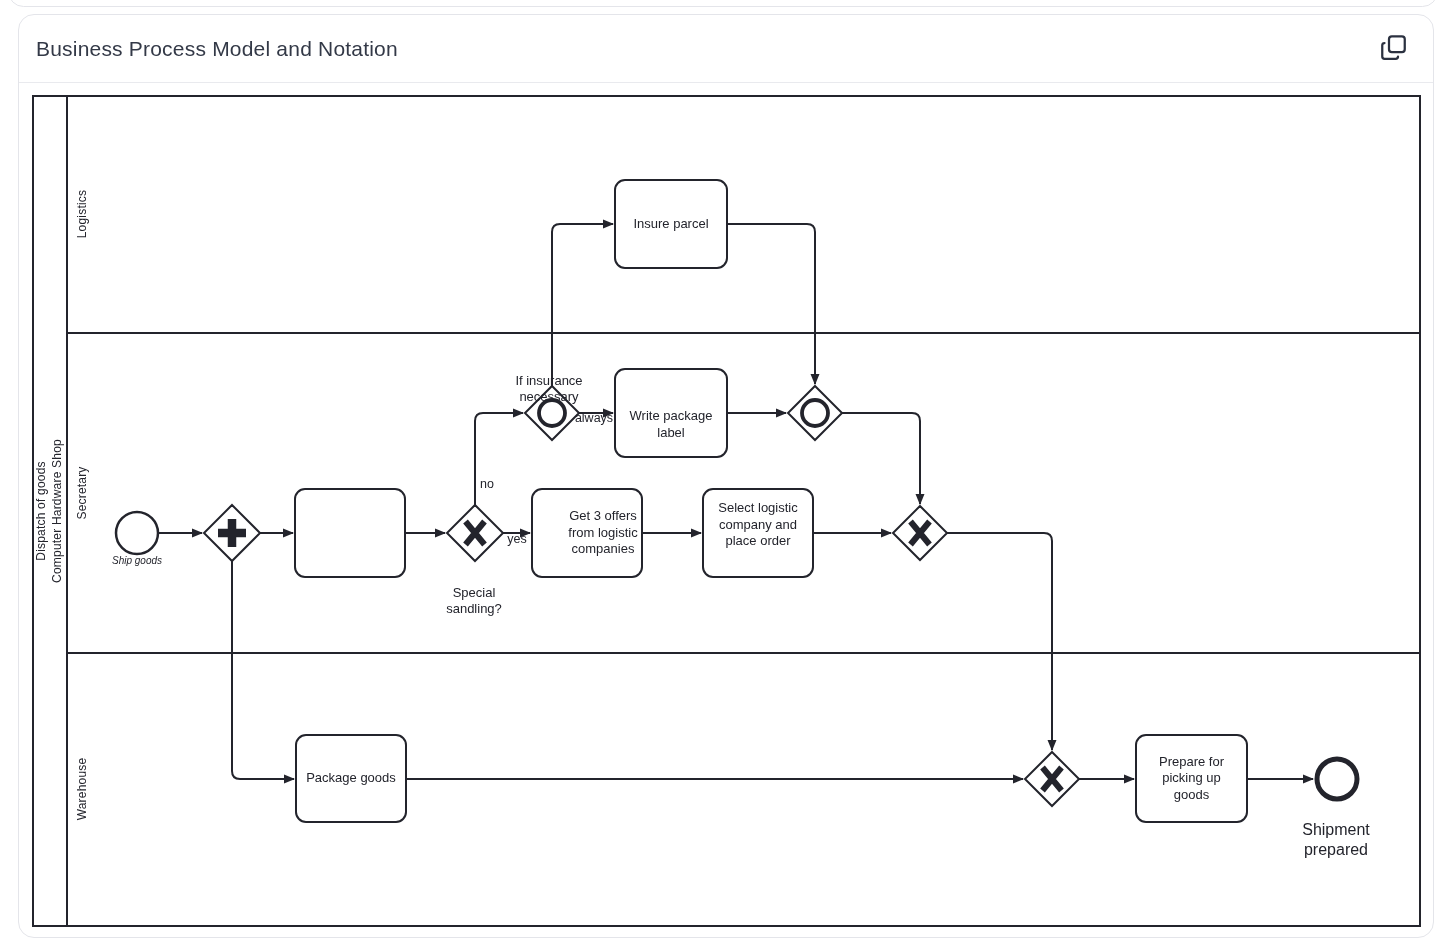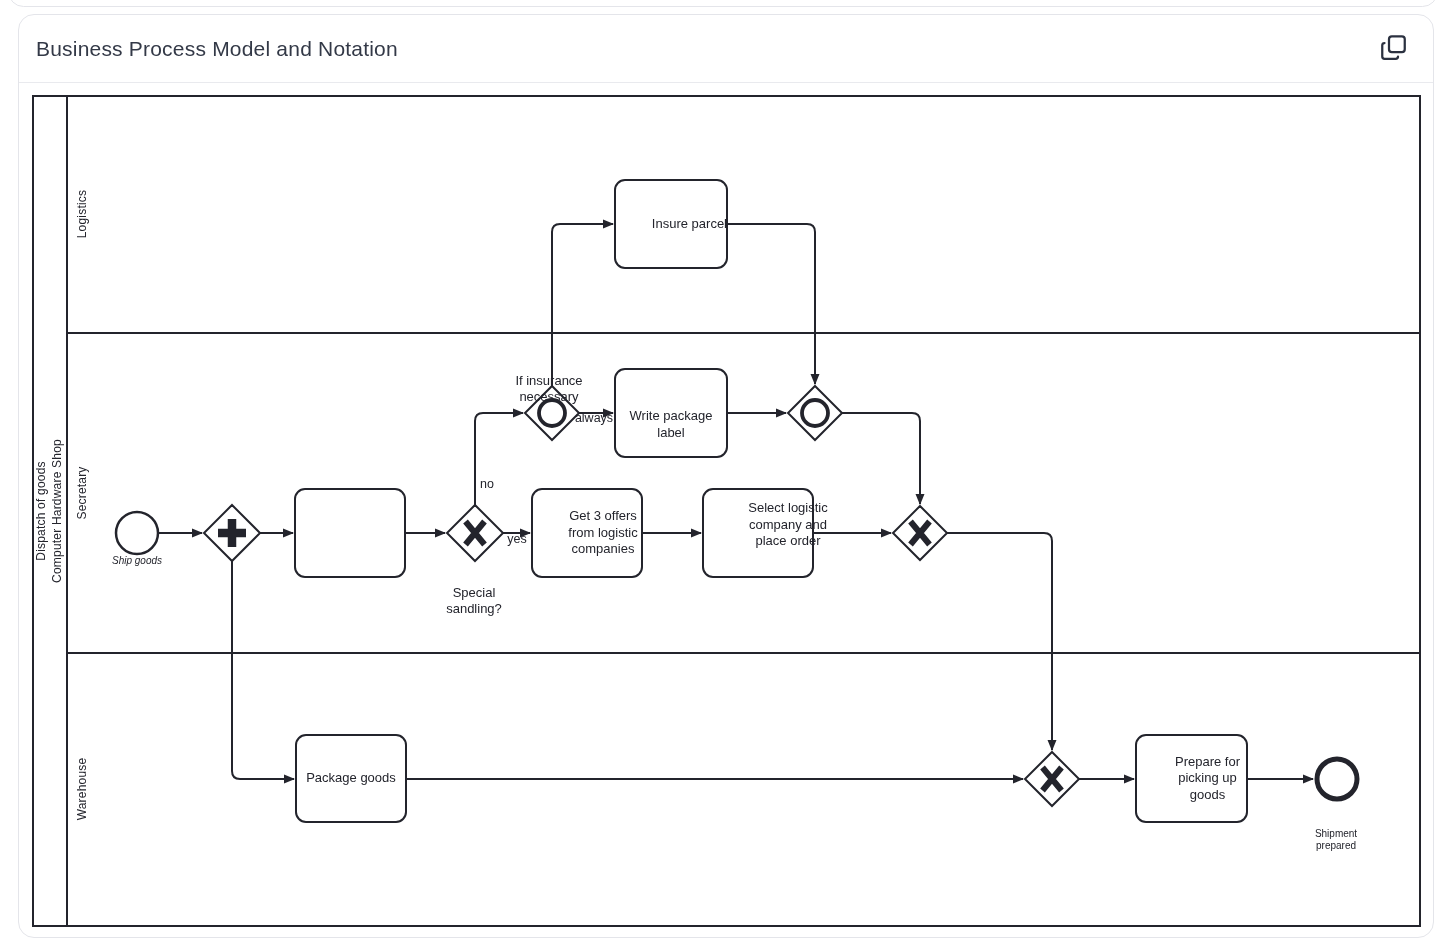--- a/index.html
+++ b/index.html
@@ -126,44 +126,44 @@
     <div class="pt rot" style="left:82px;top:214px;">
       <div class="lane-label">Logistics</div>
     </div>
     <div class="pt rot" style="left:82px;top:493px;">
       <div class="lane-label">Secretary</div>
     </div>
     <div class="pt rot" style="left:82px;top:789px;">
       <div class="lane-label">Warehouse</div>
     </div>
 
-    <div class="task-label" style="left:615px;top:180px;width:112px;height:88px;justify-content:flex-end;">
+    <div class="task-label" style="left:615px;top:180px;width:112px;height:88px;">
       <span>Insure parcel</span>
     </div>
     <div class="task-label" style="left:615px;top:369px;width:112px;height:112px;">
       <span style="max-width:100px;">Write package label</span>
     </div>
     <div class="task-label" style="left:548px;top:489px;width:110px;height:88px;">
       <span style="max-width:96px;">Get 3 offers from logistic companies</span>
     </div>
-    <div class="task-label" style="left:703px;top:489px;width:110px;height:72px;margin-left:30px;">
+    <div class="task-label" style="left:703px;top:489px;width:110px;height:72px;">
       <span style="max-width:100px;">Select logistic company and place order</span>
     </div>
     <div class="task-label" style="left:296px;top:735px;width:110px;height:87px;">
       <span>Package goods</span>
     </div>
-    <div class="task-label" style="left:1136px;top:735px;width:111px;height:87px;padding-left:16px;">
+    <div class="task-label" style="left:1136px;top:735px;width:111px;height:87px;">
       <span style="max-width:82px;">Prepare for picking up goods</span>
     </div>
 
     <div class="pt" style="left:137px;top:561px;">
       <div class="small-label" style="font-size:10px;font-style:italic;">Ship goods</div>
     </div>
     <div class="pt" style="left:1336px;top:816px;">
-      <div class="small-label wrap-label" style="width:78px;font-size:10px;">Shipment prepared</div>
+      <div class="small-label wrap-label" style="width:78px;font-size:16px;">Shipment prepared</div>
     </div>
 
     <div class="pt" style="left:474px;top:577px;">
       <div class="small-label wrap-label" style="width:80px;font-size:13px;">Special sandling?</div>
     </div>
     <div class="pt" style="left:487px;top:485px;">
       <div class="small-label">no</div>
     </div>
     <div class="pt" style="left:517px;top:540px;">
       <div class="small-label">yes</div>

